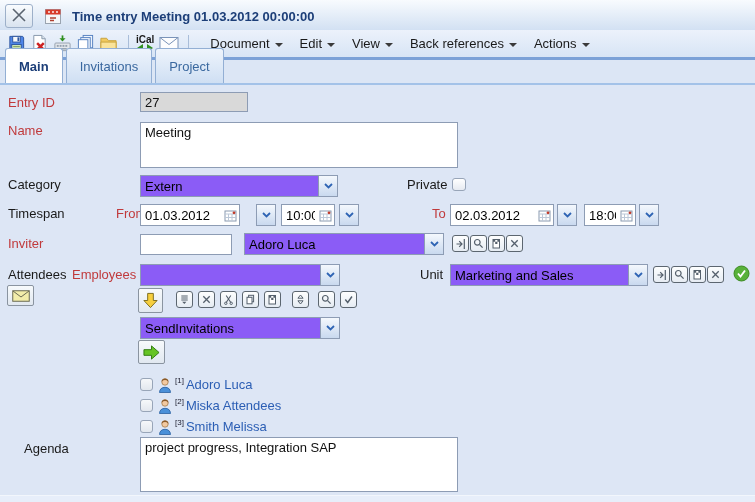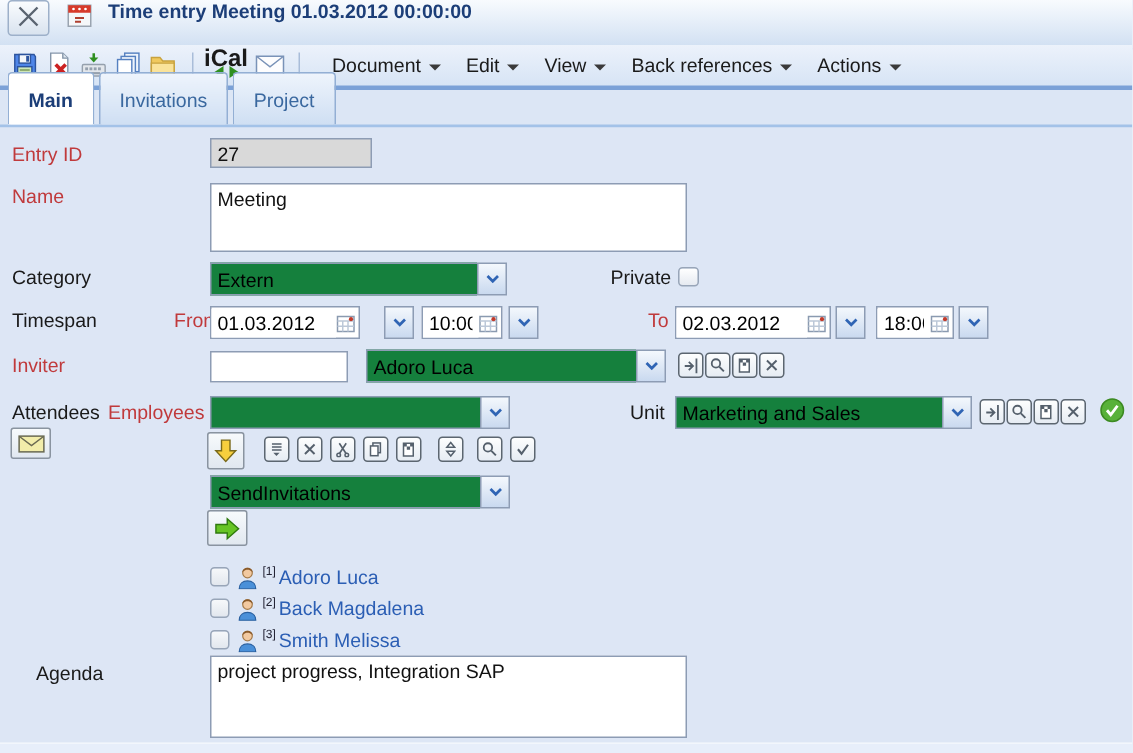--- a/index.html
+++ b/index.html
@@ -3,33 +3,33 @@
 <meta charset="utf-8">
 <style>
   * { box-sizing: border-box; margin: 0; padding: 0; }
   html,body { width:755px; height:502px; }
   body { font-family: "Liberation Sans", sans-serif; font-size:13px; }
   .window { position:relative; width:755px; height:502px; background:#dde6f5; overflow:hidden; }
 
   
   .titlebar { position:absolute; top:0; left:0; right:0; height:33px;
     background:linear-gradient(#f8fbfe,#d0dff2); border-bottom:1px solid #9fbde2;
-    display:flex; align-items:flex-start; padding-left:5px; }
+    display:flex; align-items:center; padding-left:5px; }
   .closebtn { width:28px; height:24px; border:1px solid #9db0c9; border-radius:3px;
     background:linear-gradient(#fafcfe,#d9e3ef); display:flex; align-items:center; justify-content:center; margin-right:10px; }
   .title-cal { margin-right:9px; display:flex; }
   .wtitle { font-weight:bold; color:#1c3e78; }
 
   
   .toolbar { position:absolute; top:30px; left:0; right:0; height:27px;
     background:linear-gradient(#ecf2fb,#d7e4f5); display:flex; align-items:center; padding-left:6px; }
   .tb-ico { width:21px; height:21px; display:flex; align-items:center; justify-content:center; margin-right:2px; cursor:pointer; }
   .tb-sep { width:1px; height:18px; background:#a9bdd9; margin:0 7px; }
   .ical-wrap { display:flex; flex-direction:column; align-items:center; line-height:9px; margin-right:4px; cursor:pointer; }
-  .ical-txt { font-size:16px; font-weight:bold; color:#1a1a1a; }
+  .ical-txt { font-size:10px; font-weight:bold; color:#1a1a1a; }
   .menu { display:flex; align-items:center; color:#1a1a1a; margin-right:17px; cursor:pointer; white-space:nowrap; }
   .caret { width:0; height:0; border-left:4px solid transparent; border-right:4px solid transparent;
     border-top:4px solid #3a3a3a; margin-left:5px; margin-top:2px; }
   .menus { display:flex; align-items:center; margin-left:14px; }
 
   
   .accentbar { position:absolute; top:57px; left:0; right:0; height:3px; background:#7ba1d7; }
   .tabbar { position:absolute; top:60px; left:0; right:0; height:25px; background:#dce6f5;
     border-bottom:2px solid #a3c2e8; display:flex; align-items:flex-end; padding-left:5px; }
   .tab { height:35px; display:flex; align-items:center; padding:0 13px;
@@ -42,21 +42,21 @@
   .bottom-strip { position:absolute; left:0; right:0; bottom:0; height:7px; background:#e7eefa; border-top:1px solid #f2f6fc; }
   .lbl { position:absolute; color:#1a1a1a; white-space:nowrap; }
   .lbl.req { color:#c03a3c; }
   .abs { position:absolute; }
 
   input.txt, textarea.txt { border:1px solid #8d9cb4; background:#fff; font:13px "Liberation Sans",sans-serif;
     padding:2px 4px; color:#111; outline:none; width:100%; height:100%; resize:none; }
   input.txt[disabled], input.txt.ro { background:#d9d9d9; color:#111; }
 
   .combo { position:absolute; display:flex; height:22px; }
-  .combo input { flex:1; min-width:0; border:1px solid #8d9cb4; border-right:none; background:#15803d;
+  .combo input { flex:1; min-width:0; border:1px solid #8d9cb4; border-right:none; background:#8b5cf6;
     font:13px "Liberation Sans",sans-serif; padding:2px 4px; outline:none; }
   .ddbtn { width:20px; height:22px; background:linear-gradient(#f4f8fd,#c9d9ef);
     border:1px solid #8d9cb4; display:flex; align-items:center; justify-content:center; cursor:pointer; flex:none; }
   .ddbtn.standalone { position:absolute; }
 
   .datewrap { position:absolute; height:22px; display:flex; align-items:center;
     border:1px solid #8d9cb4; background:#fff; padding-right:2px; }
   .datewrap input { flex:1; min-width:0; border:none; font:13px "Liberation Sans",sans-serif; padding:2px 4px; outline:none; }
 
   .tbtn { position:absolute; width:17px; height:17px; border:1px solid #5c6670; border-radius:3px;
@@ -439,21 +439,21 @@
       <a href="#">Adoro Luca</a>
     </div>
     <div class="att-row" style="top:312px;">
       <span class="chk2"></span>
       <svg width="14" height="16" viewBox="0 0 14 16">
           <path d="M1.5 15.5c0-3.4 2.4-5.2 5.5-5.2s5.5 1.8 5.5 5.2z" fill="#4a90d9" stroke="#2a60a0" stroke-width="0.8"></path>
           <circle cx="7" cy="5" r="3.2" fill="#f2c9a0" stroke="#a57b4a" stroke-width="0.8"></circle>
           <path d="M7 1.6c-2.1 0-3.5 1.3-3.5 3.2 0 0 1.1-1.9 3.5-1.9s3.5 1.9 3.5 1.9C10.5 2.9 9.1 1.6 7 1.6z" fill="#8a5a2a"></path>
         </svg>
       <span class="sup">[2]</span>
-      <a href="#">Back Magdalena</a>
+      <a href="#">Miska Attendees</a>
     </div>
     <div class="att-row" style="top:333px;">
       <span class="chk2"></span>
       <svg width="14" height="16" viewBox="0 0 14 16">
           <path d="M1.5 15.5c0-3.4 2.4-5.2 5.5-5.2s5.5 1.8 5.5 5.2z" fill="#4a90d9" stroke="#2a60a0" stroke-width="0.8"></path>
           <circle cx="7" cy="5" r="3.2" fill="#f2c9a0" stroke="#a57b4a" stroke-width="0.8"></circle>
           <path d="M7 1.6c-2.1 0-3.5 1.3-3.5 3.2 0 0 1.1-1.9 3.5-1.9s3.5 1.9 3.5 1.9C10.5 2.9 9.1 1.6 7 1.6z" fill="#8a5a2a"></path>
         </svg>
       <span class="sup">[3]</span>
       <a href="#">Smith Melissa</a>

